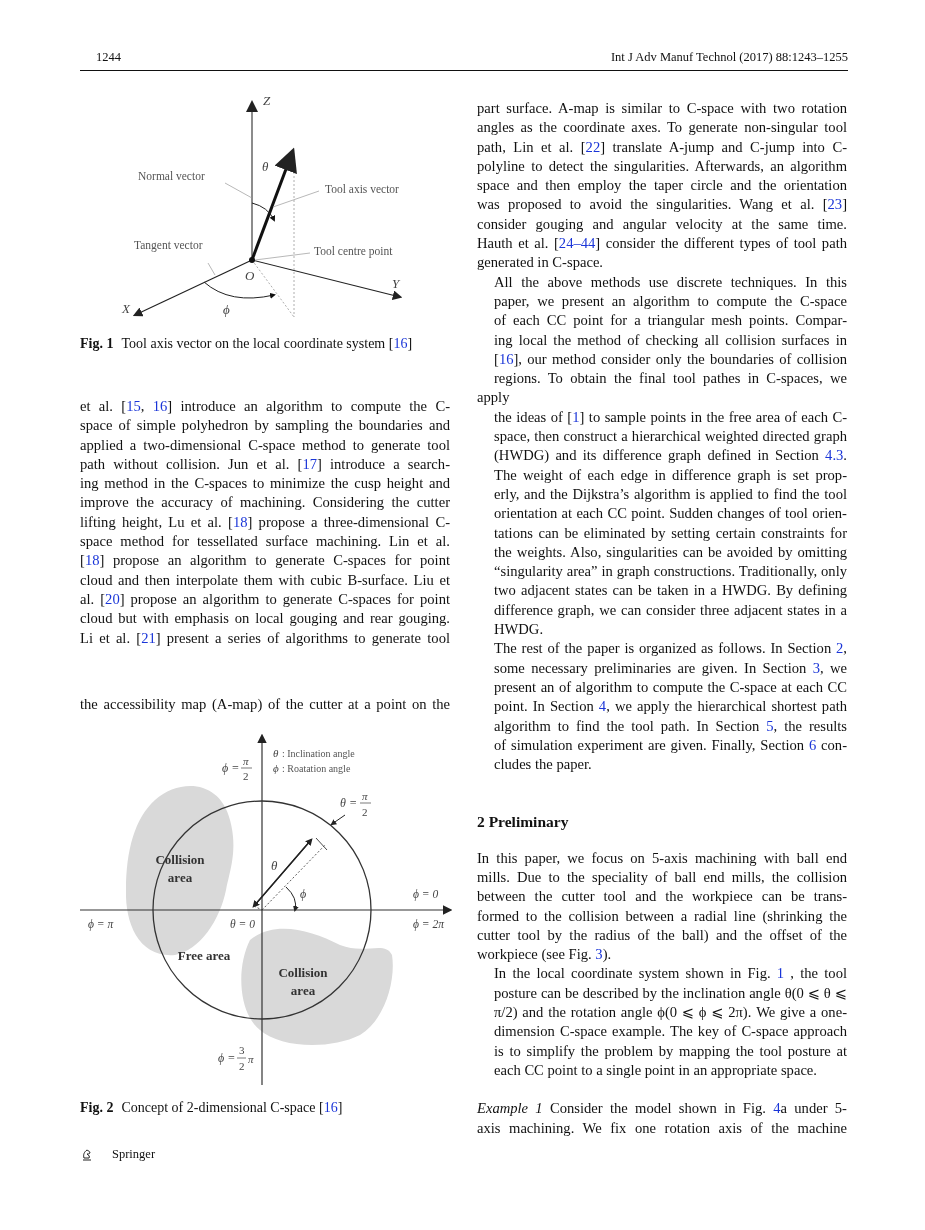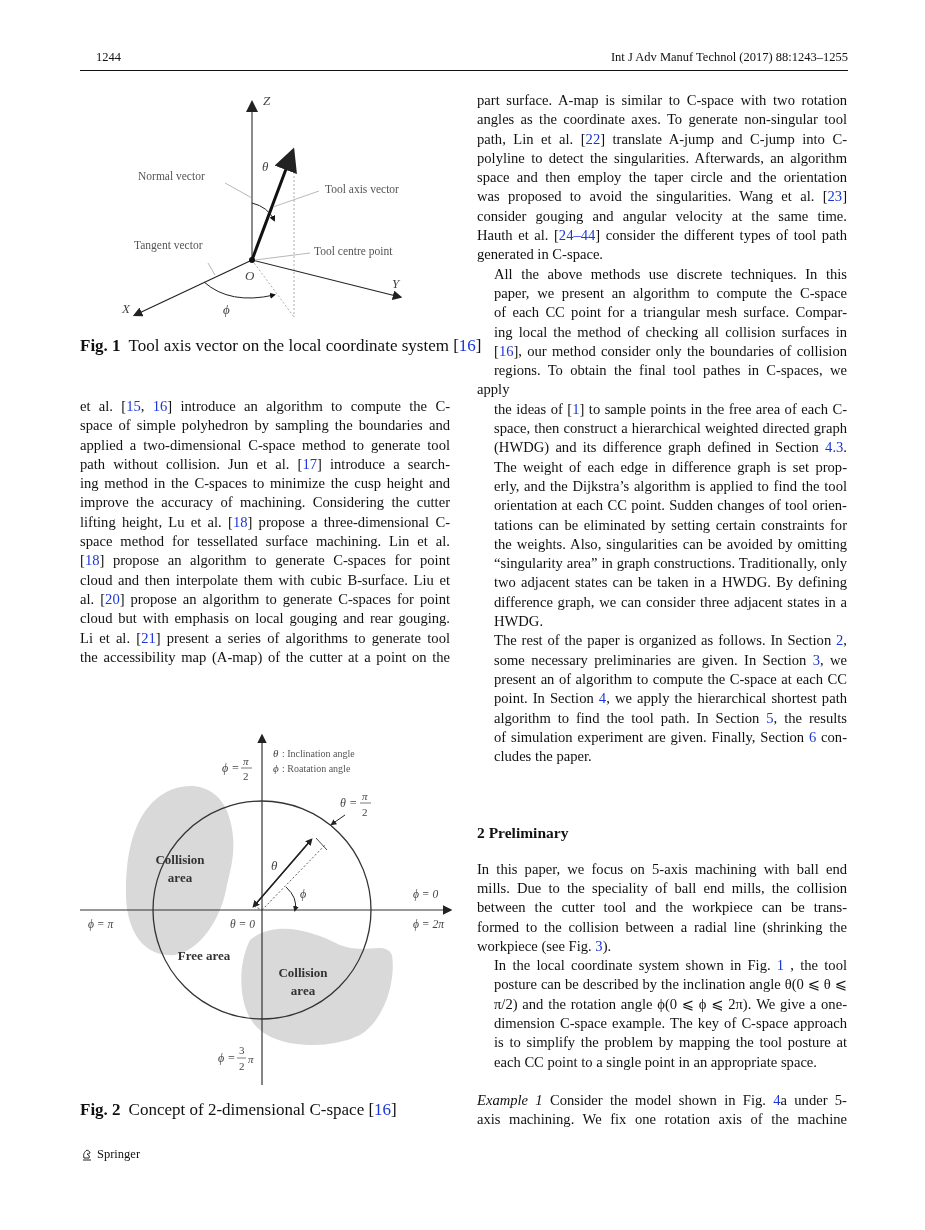--- a/index.html
+++ b/index.html
@@ -5,25 +5,25 @@
   html, body { margin: 0; padding: 0; background: #ffffff; }
   body { width: 925px; height: 1230px; position: relative; overflow: hidden;
          font-family: "Liberation Serif", "DejaVu Serif", serif; color: #111; }
   .abs { position: absolute; }
   .hdr { top: 50px; font-size: 12.5px; }
   .rule { left: 80px; top: 70px; width: 768px; height: 0; border-top: 1.6px solid #111; }
   .col { position: absolute; font-size: 14.6px; line-height: 19.3px; text-align: justify; hyphens: manual; }
   .col p { margin: 0; }
   .col p.ind { text-indent: 17px; }
   .lnk { color: #1a35d8; }
-  .cap { font-size: 17px; }
+  .cap { font-size: 14px; }
   .cap b { font-weight: bold; margin-right: 8px; }
   .sect { font-weight: bold; font-size: 15.5px; }
   .fig svg text { font-family: "Liberation Serif", "DejaVu Serif", serif; }
-  .springer { left: 80px; top: 1147px; font-size: 12.5px; display:flex; align-items:center; gap:3px;text-align:right; }
+  .springer { left: 80px; top: 1147px; font-size: 12.5px; display:flex; align-items:center; gap:18px;text-align:right; }
   .jl { text-align-last: justify; }
 </style>
 </head>
 <body>
 
 <div class="abs hdr" style="left:96px;">1244</div>
 <div class="abs hdr" style="right:77px;">Int J Adv Manuf Technol (2017) 88:1243–1255</div>
 <div class="abs rule"></div>
 
 <div class="abs fig" style="left:80px; top:85px; width:380px; height:240px;">
@@ -82,21 +82,21 @@
       <span class="jl" style="display: block;">path without collision. Jun et al. [<span class="lnk">17</span>] introduce a search-</span>
       <span class="jl" style="display: block;">ing method in the C-spaces to minimize the cusp height and</span>
       <span class="jl" style="display: block;">improve the accuracy of machining. Considering the cutter</span>
       <span class="jl" style="display: block;">lifting height, Lu et al. [<span class="lnk">18</span>] propose a three-dimensional C-</span>
       <span class="jl" style="display: block;">space method for tessellated surface machining. Lin et al.</span>
       <span class="jl" style="display: block;">[<span class="lnk">18</span>] propose an algorithm to generate C-spaces for point</span>
       <span class="jl" style="display: block;">cloud and then interpolate them with cubic B-surface. Liu et</span>
       <span class="jl" style="display: block;">al. [<span class="lnk">20</span>] propose an algorithm to generate C-spaces for point</span>
       <span class="jl" style="display: block;">cloud but with emphasis on local gouging and rear gouging.</span>
       <span class="jl" style="display: block;">Li et al. [<span class="lnk">21</span>] present a series of algorithms to generate tool</span>
-      <span class="jl" style="display: block;">the accessibility map (A-map) of the cutter at a point on the</span>
+      <span class="jl" style="display: block; margin-top: 47px;">the accessibility map (A-map) of the cutter at a point on the</span>
     </p>
 </div>
 
 <div class="abs fig" style="left:80px; top:730px; width:380px; height:360px;">
   <svg width="380" height="360" viewBox="0 0 380 360">
     <defs>
       <marker id="ah2" markerWidth="8" markerHeight="8" refX="6" refY="4" orient="auto">
         <path d="M0,0 L8,4 L0,8 z" fill="#222"></path>
       </marker>
       <marker id="ah3" markerWidth="6" markerHeight="6" refX="4" refY="3" orient="auto">
@@ -158,36 +158,36 @@
     <text x="100" y="152" font-size="13" font-weight="bold" text-anchor="middle" fill="#333">area</text>
     <text x="124" y="230" font-size="13" font-weight="bold" text-anchor="middle" fill="#333">Free area</text>
     <text x="223" y="247" font-size="13" font-weight="bold" text-anchor="middle" fill="#333">Collision</text>
     <text x="223" y="265" font-size="13" font-weight="bold" text-anchor="middle" fill="#333">area</text>
   </svg>
 </div>
 <div class="abs cap" style="left:80px; top:1100px;">
   <b>Fig. 2</b><span>Concept of 2-dimensional C-space [</span><span class="lnk">16</span><span>]</span>
 </div>
 
-<div class="col" style="left:477px; top:91px; width:370px;">
+<div class="col" style="left:477px; top:99px; width:370px;">
   <p id="r-p1">
       <span class="jl" style="display: block;">part surface. A-map is similar to C-space with two rotation</span>
       <span class="jl" style="display: block;">angles as the coordinate axes. To generate non-singular tool</span>
       <span class="jl" style="display: block;">path, Lin et al. [<span class="lnk">22</span>] translate A-jump and C-jump into C-</span>
       <span class="jl" style="display: block;">polyline to detect the singularities. Afterwards, an algorithm</span>
       <span class="jl" style="display: block;">space and then employ the taper circle and the orientation</span>
       <span class="jl" style="display: block;">was proposed to avoid the singularities. Wang et al. [<span class="lnk">23</span>]</span>
       <span class="jl" style="display: block;">consider gouging and angular velocity at the same time.</span>
       <span class="jl" style="display: block;">Hauth et al. [<span class="lnk">24–44</span>] consider the different types of tool path</span>
       <span style="display: block;">generated in C-space.</span>
     </p>
   <p id="r-p2" class="ind">
       <span class="jl" style="display: block; text-indent: 17px;">All the above methods use discrete techniques. In this</span>
       <span class="jl" style="display: block;">paper, we present an algorithm to compute the C-space</span>
-      <span class="jl" style="display: block;">of each CC point for a triangular mesh surface. Compar-</span>
+      <span class="jl" style="display: block;">of each CC point for a triangular mesh points. Compar-</span>
       <span class="jl" style="display: block;">ing local the method of checking all collision surfaces in</span>
       <span class="jl" style="display: block;">[<span class="lnk">16</span>], our method consider only the boundaries of collision</span>
       <span class="jl" style="display: block;">regions. To obtain the final tool pathes in C-spaces, we apply</span>
       <span class="jl" style="display: block;">the ideas of [<span class="lnk">1</span>] to sample points in the free area of each C-</span>
       <span class="jl" style="display: block;">space, then construct a hierarchical weighted directed graph</span>
       <span class="jl" style="display: block;">(HWDG) and its difference graph defined in Section <span class="lnk">4.3</span>.</span>
       <span class="jl" style="display: block;">The weight of each edge in difference graph is set prop-</span>
       <span class="jl" style="display: block;">erly, and the Dijkstra’s algorithm is applied to find the tool</span>
       <span class="jl" style="display: block;">orientation at each CC point. Sudden changes of tool orien-</span>
       <span class="jl" style="display: block;">tations can be eliminated by setting certain constraints for</span>
@@ -199,26 +199,27 @@
     </p>
   <p id="r-p3" class="ind">
       <span class="jl" style="display: block; text-indent: 17px;">The rest of the paper is organized as follows. In Section <span class="lnk">2</span>,</span>
       <span class="jl" style="display: block;">some necessary preliminaries are given. In Section <span class="lnk">3</span>, we</span>
       <span class="jl" style="display: block;">present an of algorithm to compute the C-space at each CC</span>
       <span class="jl" style="display: block;">point. In Section <span class="lnk">4</span>, we apply the hierarchical shortest path</span>
       <span class="jl" style="display: block;">algorithm to find the tool path. In Section <span class="lnk">5</span>, the results</span>
       <span class="jl" style="display: block;">of simulation experiment are given. Finally, Section <span class="lnk">6</span> con-</span>
       <span style="display: block;">cludes the paper.</span>
     </p>
-  <div class="sect" style="margin-top:57px; margin-bottom:17px;">2 Preliminary</div>
+  <div class="sect" style="margin-top:38px; margin-bottom:17px;">2 Preliminary</div>
   <p id="r-p4">
       <span class="jl" style="display: block;">In this paper, we focus on 5-axis machining with ball end</span>
       <span class="jl" style="display: block;">mills. Due to the speciality of ball end mills, the collision</span>
       <span class="jl" style="display: block;">between the cutter tool and the workpiece can be trans-</span>
       <span class="jl" style="display: block;">formed to the collision between a radial line (shrinking the</span>
+      <span class="jl" style="display: block;">cutter tool by the radius of the ball) and the offset of the</span>
       <span style="display: block;">workpiece (see Fig. <span class="lnk">3</span>).</span>
     </p>
   <p id="r-p5" class="ind">
       <span class="jl" style="display: block; text-indent: 17px;">In the local coordinate system shown in Fig. <span class="lnk">1</span> , the tool</span>
       <span class="jl" style="display: block;">posture can be described by the inclination angle θ(0 ⩽ θ ⩽</span>
       <span class="jl" style="display: block;">π/2) and the rotation angle ϕ(0 ⩽ ϕ ⩽ 2π). We give a one-</span>
       <span class="jl" style="display: block;">dimension C-space example. The key of C-space approach</span>
       <span class="jl" style="display: block;">is to simplify the problem by mapping the tool posture at</span>
       <span style="display: block;">each CC point to a single point in an appropriate space.</span>
     </p>

